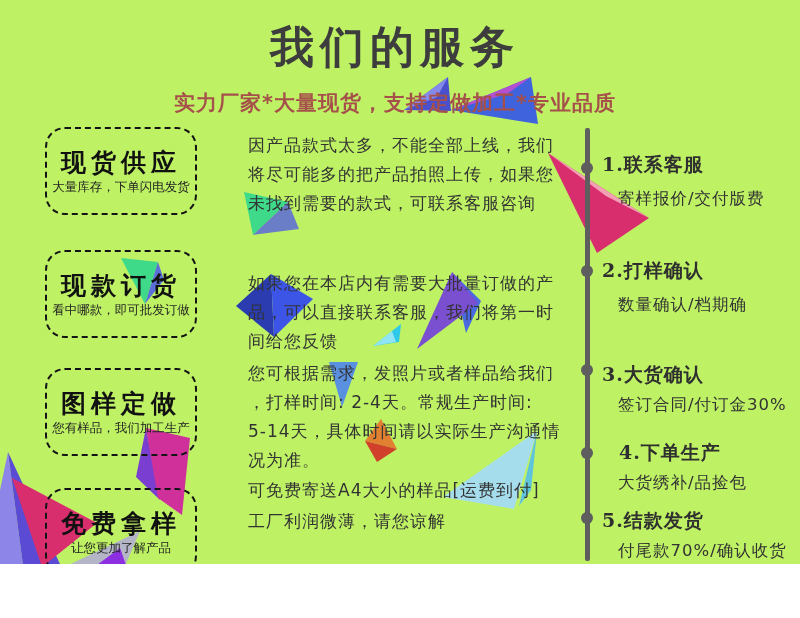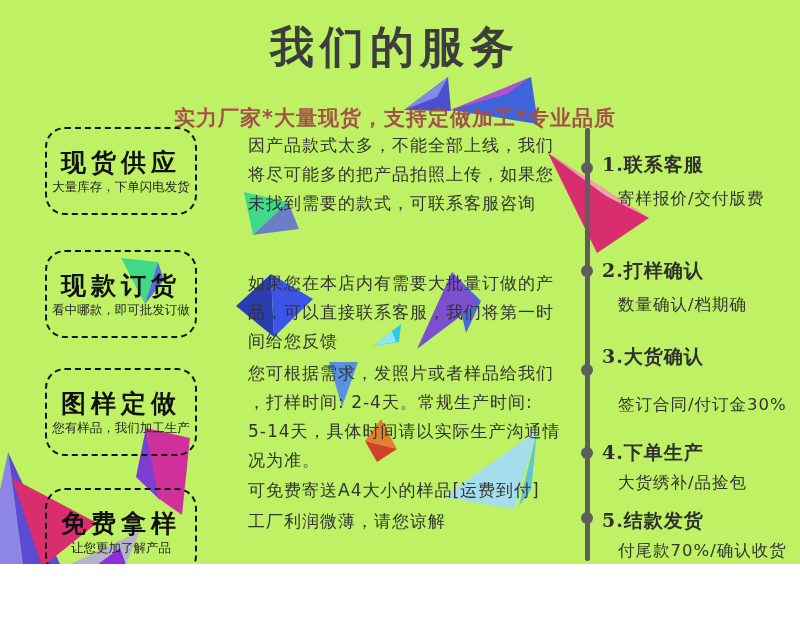--- a/index.html
+++ b/index.html
@@ -7,21 +7,21 @@
     position:relative;width:800px;height:564px;background:#bef264;overflow:hidden;
     font-family:"DejaVu Sans",sans-serif;color:#3a3a3a;
   }
   .decor{position:absolute;left:0;top:0;width:800px;height:618px;z-index:0;}
   .content{position:absolute;z-index:2;}
 
   
   .header{left:95px;top:18px;width:600px;text-align:center;}
   .page-title{font-size:44px;font-weight:bold;letter-spacing:6px;color:#3d3d3d;
     font-family:"DejaVu Serif",serif;}
-  .page-subtitle{margin-top:27px;font-size:21px;font-weight:bold;letter-spacing:1px;color:#a5504a;}
+  .page-subtitle{margin-top:12px;font-size:21px;font-weight:bold;letter-spacing:1px;color:#a5504a;}
 
   
   .svc-box{position:absolute;left:45px;width:148px;height:84px;z-index:2;
     border:2.5px dashed #141414;border-radius:20px;background:transparent;
     display:flex;flex-direction:column;align-items:center;justify-content:center;}
   .svc-title{font-size:25px;font-weight:bold;letter-spacing:5px;color:#111;
     font-family:"DejaVu Serif",serif;white-space:nowrap;}
   .svc-desc{font-size:12.5px;color:#222;white-space:nowrap;}
 
   
@@ -123,24 +123,24 @@
 
   <div class="dot" style="top:162px;"></div>
   <div class="step-title" style="top:152px;">1.联系客服</div>
   <div class="step-desc" style="top:188px;">寄样报价/交付版费</div>
 
   <div class="dot" style="top:265px;"></div>
   <div class="step-title" style="top:258px;">2.打样确认</div>
   <div class="step-desc" style="top:294px;">数量确认/档期确</div>
 
   <div class="dot" style="top:364px;"></div>
-  <div class="step-title" style="top:344px;">3.大货确认</div>
+  <div class="step-title" style="top:362px;">3.大货确认</div>
   <div class="step-desc" style="top:394px;">签订合同/付订金30%</div>
 
   <div class="dot" style="top:447px;"></div>
-  <div class="step-title" style="top:440px;">4.下单生产</div>
+  <div class="step-title" style="top:440px;margin-left:17px;">4.下单生产</div>
   <div class="step-desc" style="top:472px;">大货绣补/品捡包</div>
 
   <div class="dot" style="top:512px;"></div>
   <div class="step-title" style="top:508px;">5.结款发货</div>
   <div class="step-desc" style="top:540px;">付尾款70%/确认收货</div>
 
 </div>
 
 </body></html>

